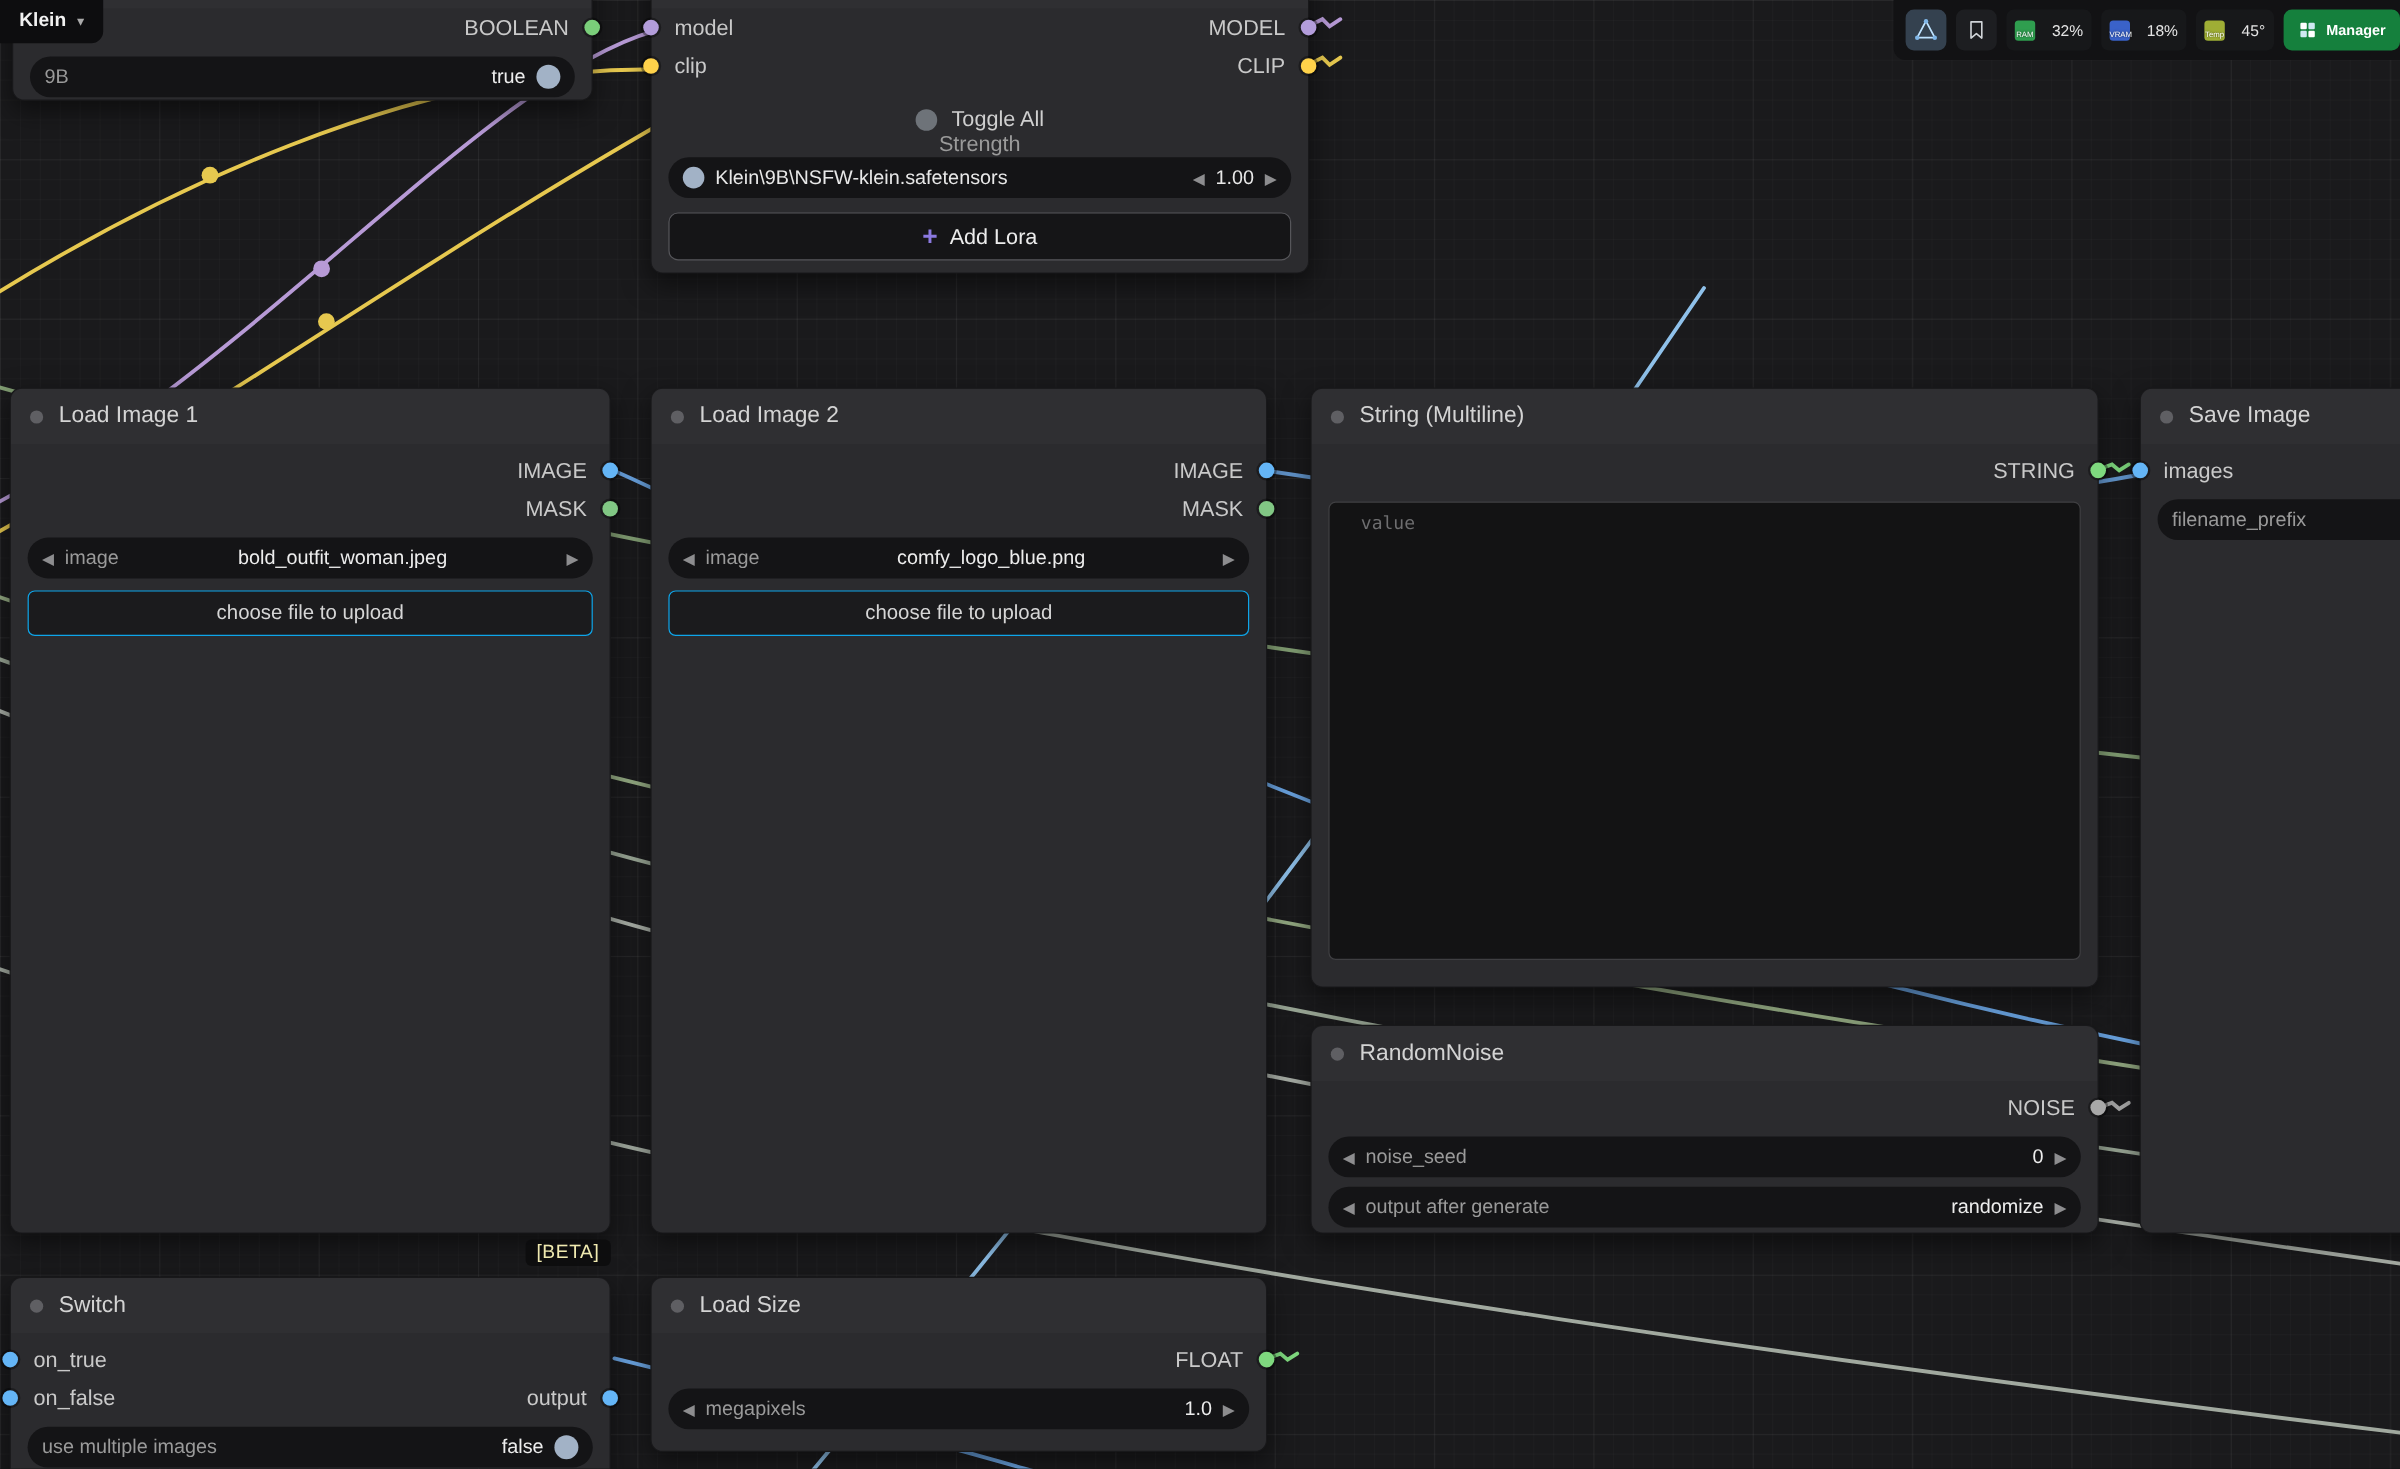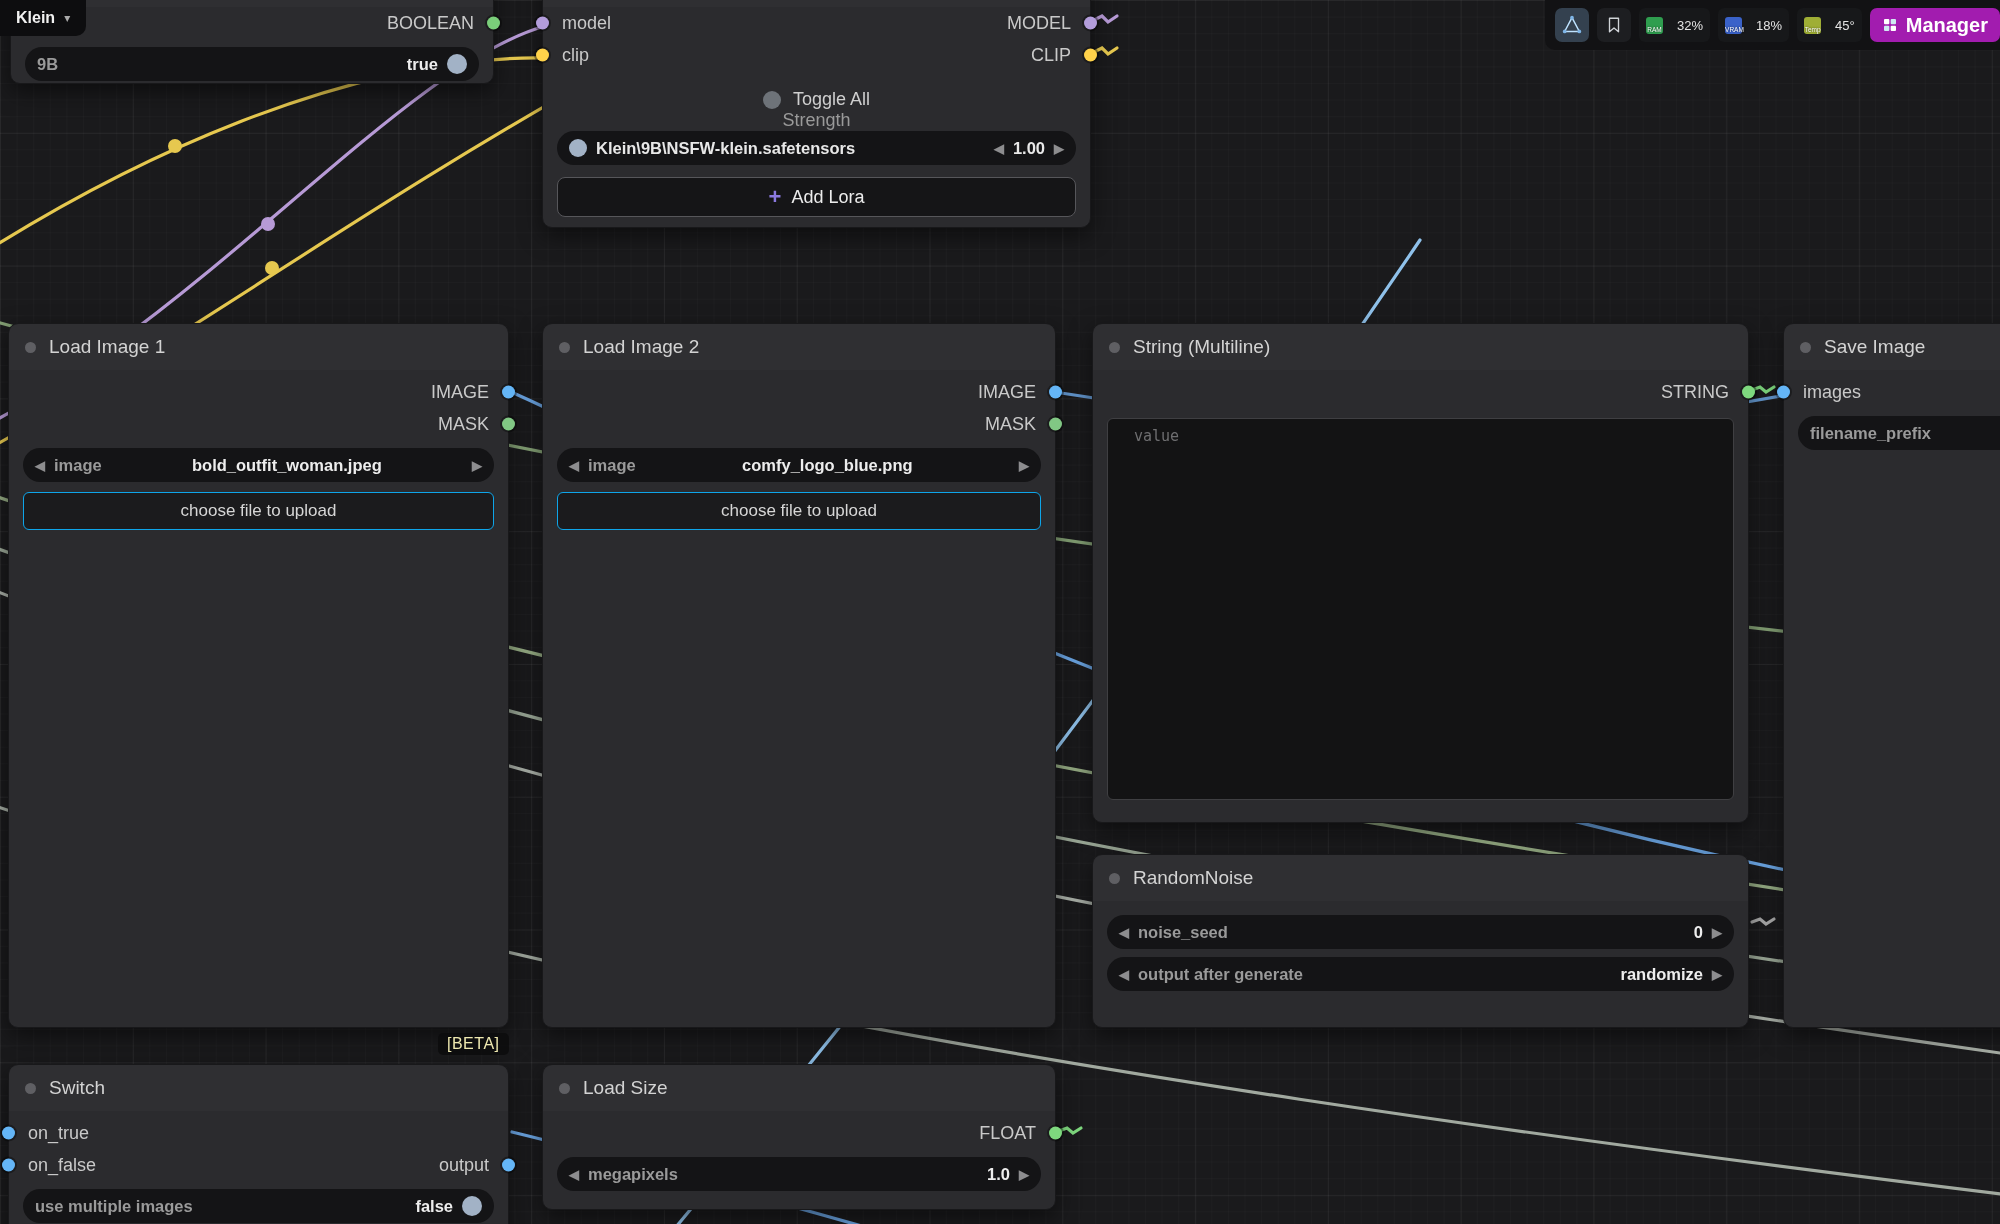--- a/index.html
+++ b/index.html
@@ -26,21 +26,21 @@
     font-size:18px;color:#c9c9c9;}
   .srow.right{justify-content:flex-end;}
   .srow.dual{justify-content:space-between;}
   .sdot{position:absolute;width:13px;height:13px;border-radius:50%;top:50%;
     transform:translateY(-50%);box-shadow:0 0 0 2px rgba(0,0,0,.35);}
   .sdot.l{left:-7px;} .sdot.r{right:-7px;}
   .c-bool{background:#7ace7a;} .c-model{background:#b39ddb;} .c-clip{background:#ffd24a;}
   .c-image{background:#64b5f6;} .c-mask{background:#81c784;} .c-string{background:#7ed87e;}
   .c-noise{background:#a8a8a8;} .c-float{background:#7ed87e;}
   .pill{height:34px;background:#141416;border-radius:17px;margin:8px 14px 0 14px;
-    display:flex;align-items:center;padding:0 12px;font-size:16.5px;color:#e8e8e8;gap:9px;font-weight:bold;}
+    display:flex;align-items:center;padding:0 12px;font-size:16.5px;color:#e8e8e8;gap:9px;}
   .pill .lbl{color:#9a9a9a;white-space:nowrap;}
   .pill .val{flex:1;text-align:right;color:#ededed;white-space:nowrap;overflow:hidden;}
   .pill .val.center{text-align:center;}
   .arrow{color:#8d8d8f;font-size:13px;line-height:1;flex:0 0 auto;cursor:pointer;}
   .knob{width:20px;height:20px;border-radius:50%;background:#a2b2c6;flex:0 0 auto;}
   .knob.sm{width:18px;height:18px;}
   .knob.gray{background:#6e7379;}
   .ubtn{height:36px;margin:10px 14px 0 14px;background:#1b1b1d;border:1px solid #0ea5e9;
     border-radius:6px;display:flex;align-items:center;justify-content:center;
     font-size:17px;color:#d6d6d6;cursor:pointer;}
@@ -68,22 +68,22 @@
     gap:8px;padding:4px 0 4px 10px;background:#121214;border-radius:0 0 0 10px;}
   .chip{height:34px;min-width:34px;border-radius:7px;background:#1d1e21;display:flex;
     align-items:center;justify-content:center;cursor:pointer;}
   .chip.hl{background:#34414f;}
   .tile{height:34px;border-radius:6px;background:#17181a;display:flex;align-items:center;
     gap:14px;padding:0 7px;}
   .cube{width:17px;height:17px;border-radius:3px;position:relative;}
   .cube span{position:absolute;left:0;right:0;bottom:0;font-size:6.5px;color:#fff;text-align:center;
     line-height:8px;text-shadow:0 0 2px rgba(0,0,0,.7);}
   .tval{font-size:13px;color:#e4e4e4;}
-  .mgr{height:34px;background:#a21caf;border-radius:7px;display:flex;align-items:center;gap:8px;
-    padding:0 12px;color:#fff;font-size:20px;font-weight:bold;cursor:pointer;white-space:nowrap;}
+  .mgr{height:34px;background:#15803d;border-radius:7px;display:flex;align-items:center;gap:8px;
+    padding:0 12px;color:#fff;font-size:12px;font-weight:bold;cursor:pointer;white-space:nowrap;}
 </style>
 </head>
 <body>
 
 <div id="canvas">
 
   <svg class="links" width="2000" height="1224">
     <g fill="none" stroke-width="3.2" stroke-linecap="round">
 
       <path d="M -80 300 C 400 440, 900 540, 2050 660" stroke="#9cbf8a" opacity="0.8"></path>
@@ -237,20 +237,24 @@
       </div>
     </div>
   </div>
 
   <div class="node" style="left:1092px;top:854px;width:657px;height:174px;">
     <div class="n-title">
       <span class="cdot"></span>
       <span>RandomNoise</span>
     </div>
     <div class="body-pad">
+      <div class="srow right">
+        <span>NOISE</span>
+        <span class="sdot r c-noise"></span>
+      </div>
       <div class="pill">
         <span class="arrow">◀</span>
         <span class="lbl">noise_seed</span>
         <span class="val">0</span>
         <span class="arrow">▶</span>
       </div>
       <div class="pill">
         <span class="arrow">◀</span>
         <span class="lbl">output after generate</span>
         <span class="val">randomize</span>

